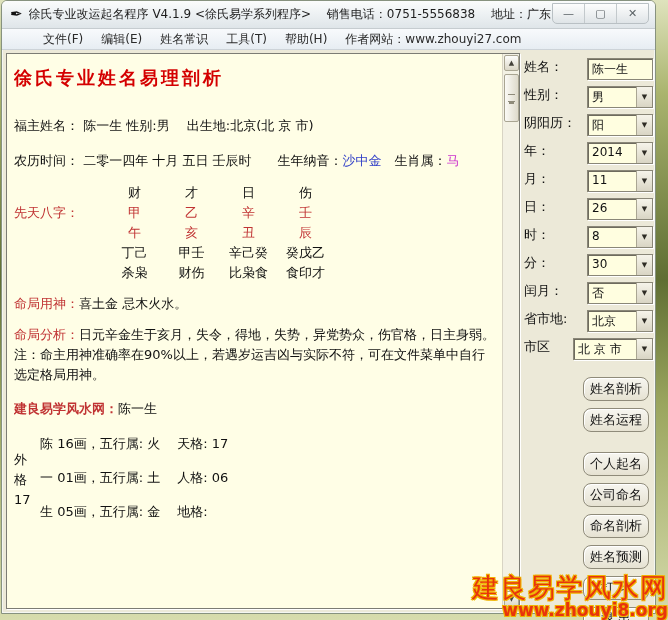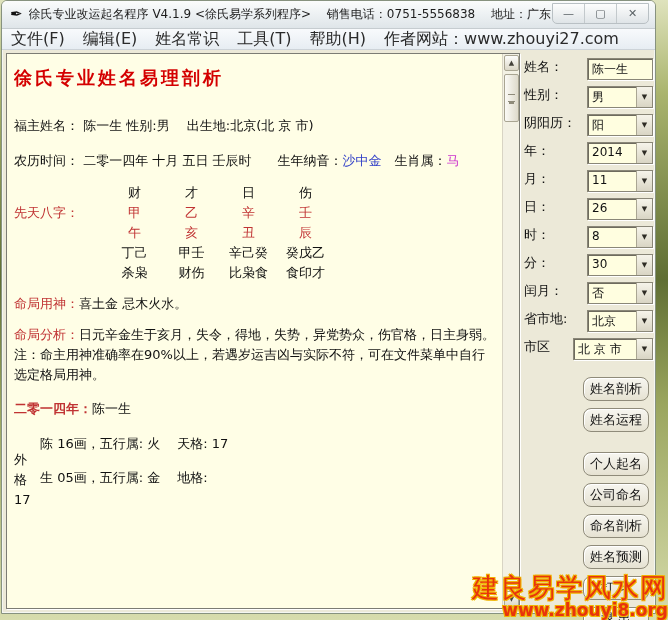--- a/index.html
+++ b/index.html
@@ -18,21 +18,21 @@
   .app-icon{font-size:15px;color:#111;margin:0 6px 0 8px;line-height:1;}
   .title-text{font-size:12px;color:#1c1c1c;white-space:nowrap;overflow:hidden;max-width:530px;}
   .winctl{position:absolute;right:6px;top:2px;display:flex;height:19px;
     border:1px solid #b9c0c4;border-radius:0 0 5px 5px;background:linear-gradient(180deg,#fdfdfd,#dfe4e7);overflow:hidden;}
   .winctl .wbtn{width:31px;display:flex;align-items:center;justify-content:center;
     font-size:11px;color:#5a6165;border-right:1px solid #c3c9cc;cursor:default;}
   .winctl .wbtn:last-child{border-right:none;}
 
   
   .menubar{height:20px;background:linear-gradient(180deg,#f8fafc,#e7edf2);
-    border-bottom:1px solid #cdd3d8;display:flex;align-items:center;font-size:16px;color:#2a2a2a;}
+    border-bottom:1px solid #cdd3d8;display:flex;align-items:center;font-size:12px;color:#2a2a2a;padding-left:32px;}
   .menu-item{padding:0 9px;white-space:nowrap;}
 
   
   .main{position:relative;height:563px;}
 
   
   .content{position:absolute;left:4px;top:3px;width:512px;height:554px;
     background:#fffee6;border:1px solid #7c7c74;box-shadow:1px 1px 0 #ffffff;}
   .content-inner{position:absolute;left:7px;right:23px;top:0;bottom:0;overflow:hidden;
     font-size:13px;color:#111;line-height:19px;}
@@ -158,30 +158,31 @@
         <div class="para m16">
           <span style="color:#c03333">命局用神：</span><span>喜土金 忌木火水。</span>
         </div>
 
         <div class="para">
           <span style="color:#c03333">命局分析：</span><span>日元辛金生于亥月，失令，得地，失势，异党势众，伤官格，日主身弱。</span>
         </div>
         <div class="para" style="margin-top:0">注：命主用神准确率在90%以上，若遇岁运吉凶与实际不符，可在文件菜单中自行选定格局用神。</div>
 
         <div class="para" style="margin-top:14px">
-          <span class="bold" style="color:#c03333">二零一四年：</span><span>陈一生</span>
+          <span class="bold" style="color:#c03333">建良易学风水网：</span><span>陈一生</span>
         </div>
 
         <div class="wuge-body">
           <div class="wuge-side">
             <span>外</span>
             <span>格</span>
             <span>17</span>
           </div>
           <div class="wuge-row">陈 16画，五行属: 火　 天格: 17</div>
+          <div class="wuge-row">一 01画，五行属: 土　 人格: 06</div>
           <div class="wuge-row">生 05画，五行属: 金　 地格:</div>
         </div>
       </div>
 
       <div class="vscroll">
         <div class="sbtn up">▲</div>
         <div class="sthumb">
             <div class="grip"></div>
           </div>
         <div class="sbtn down">▼</div>

